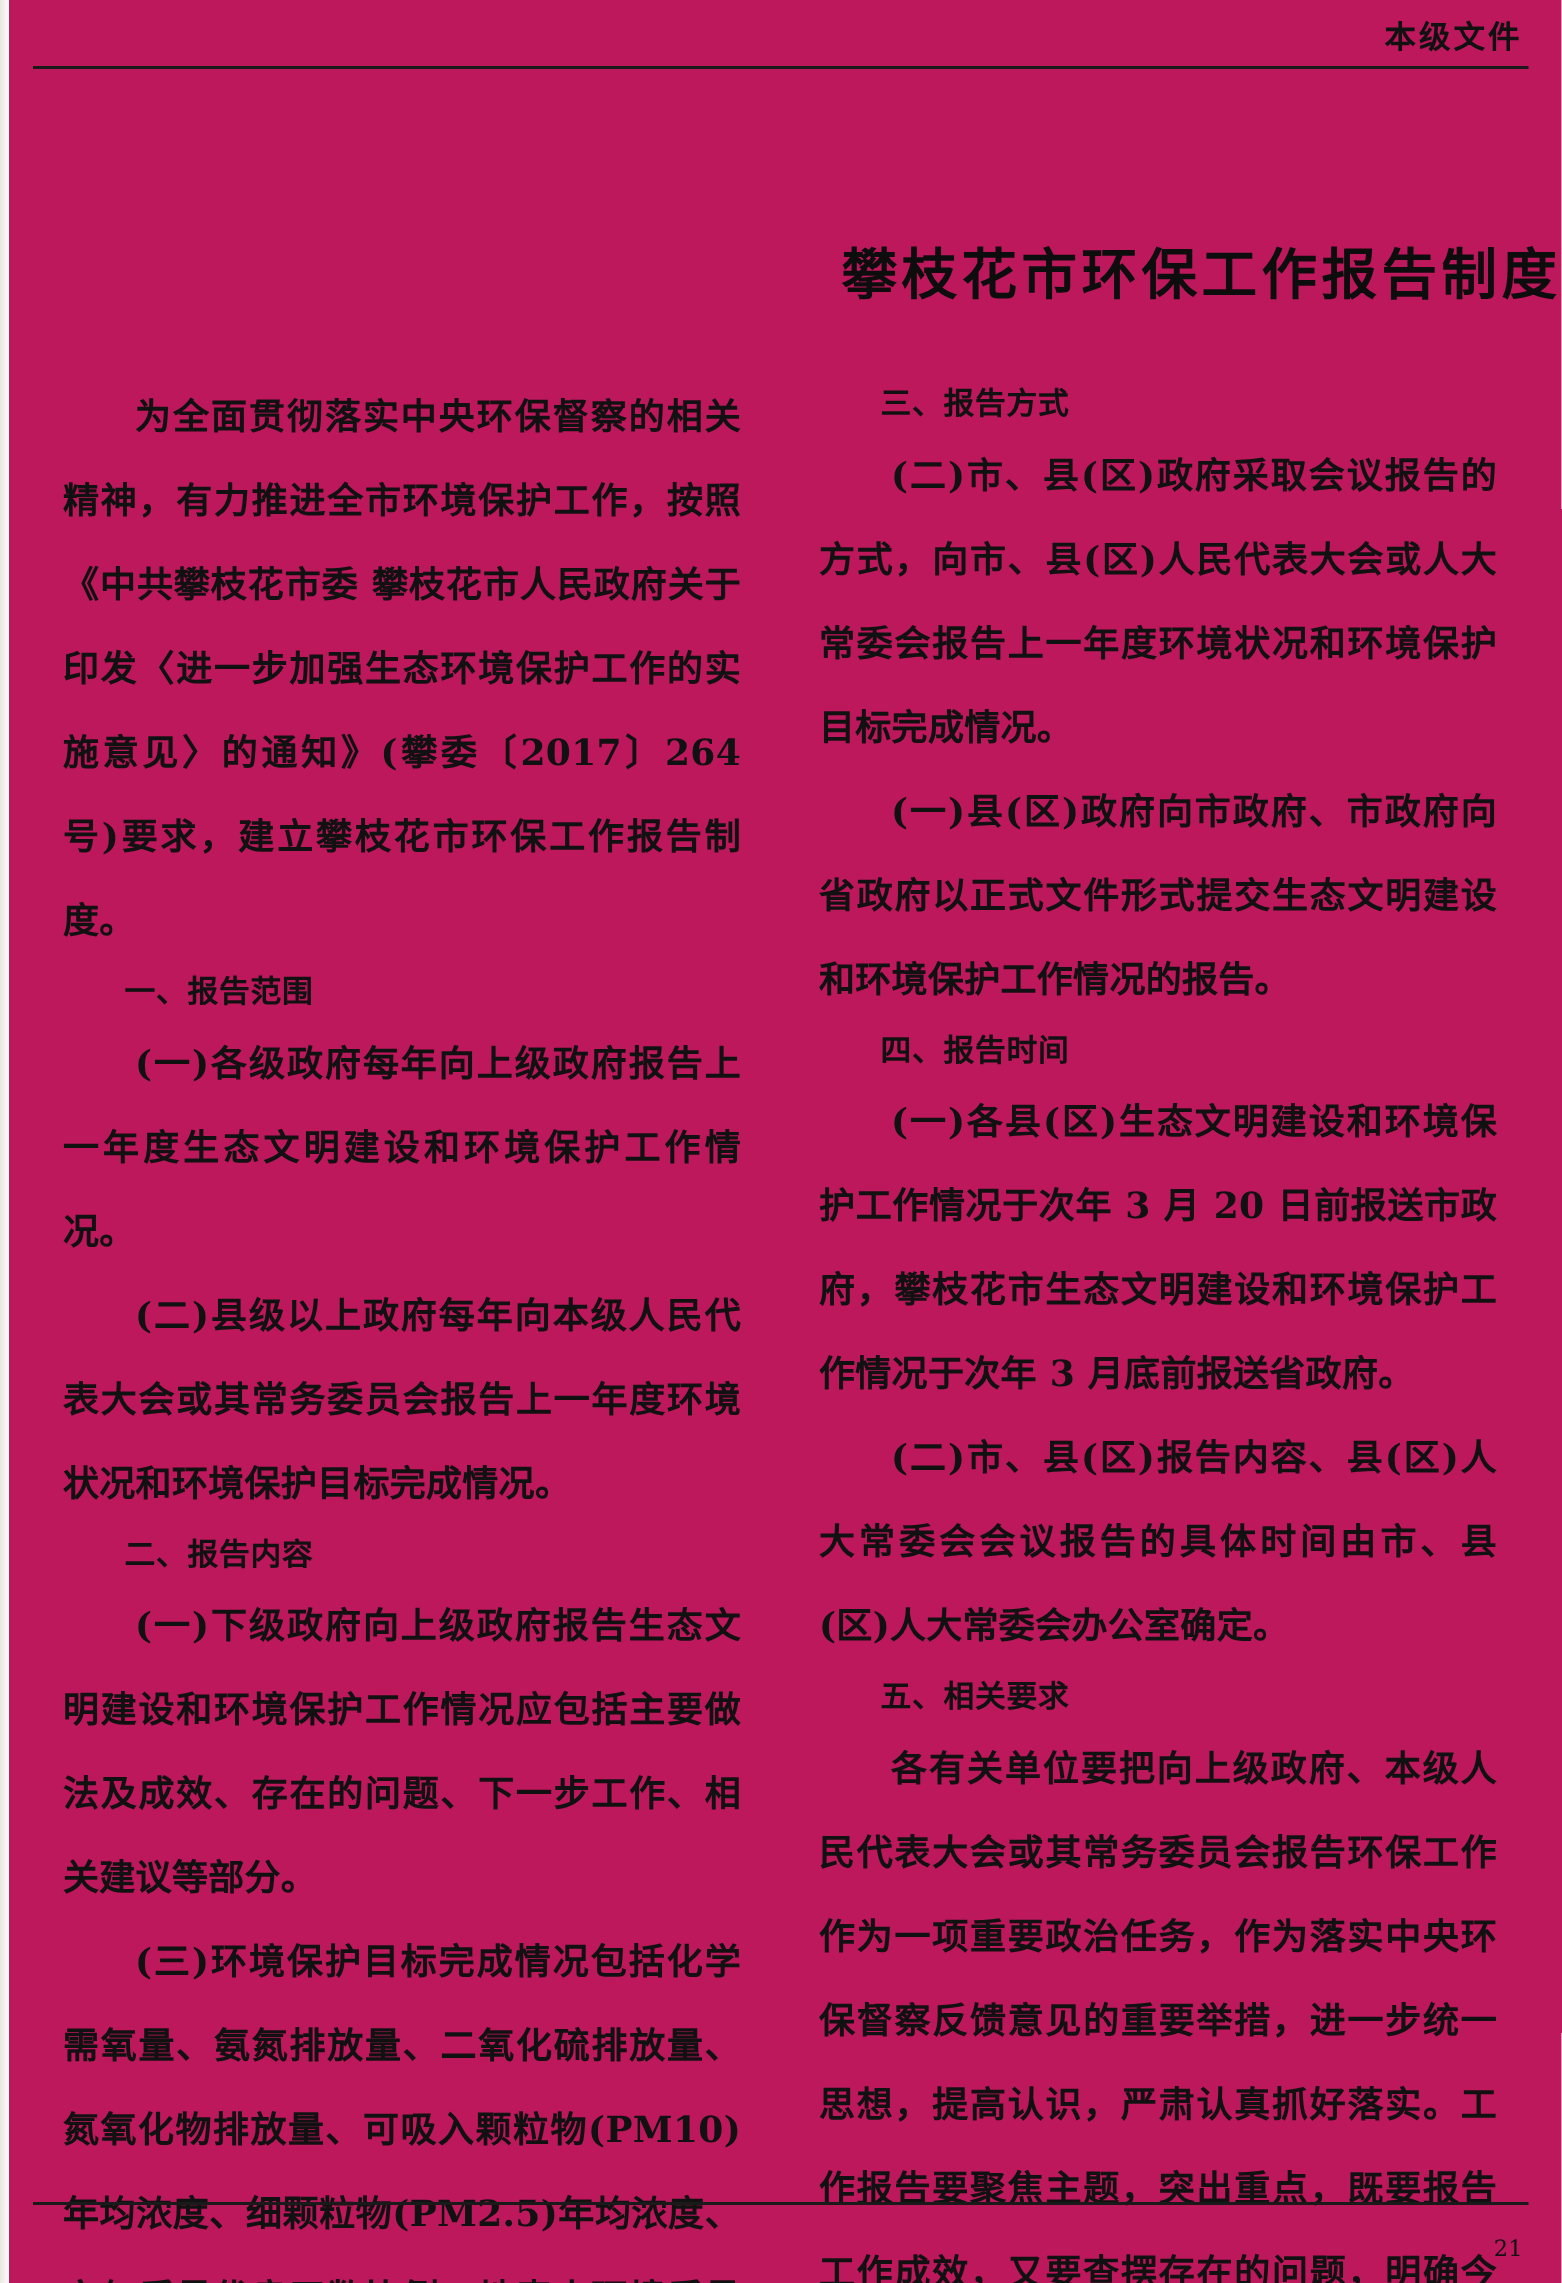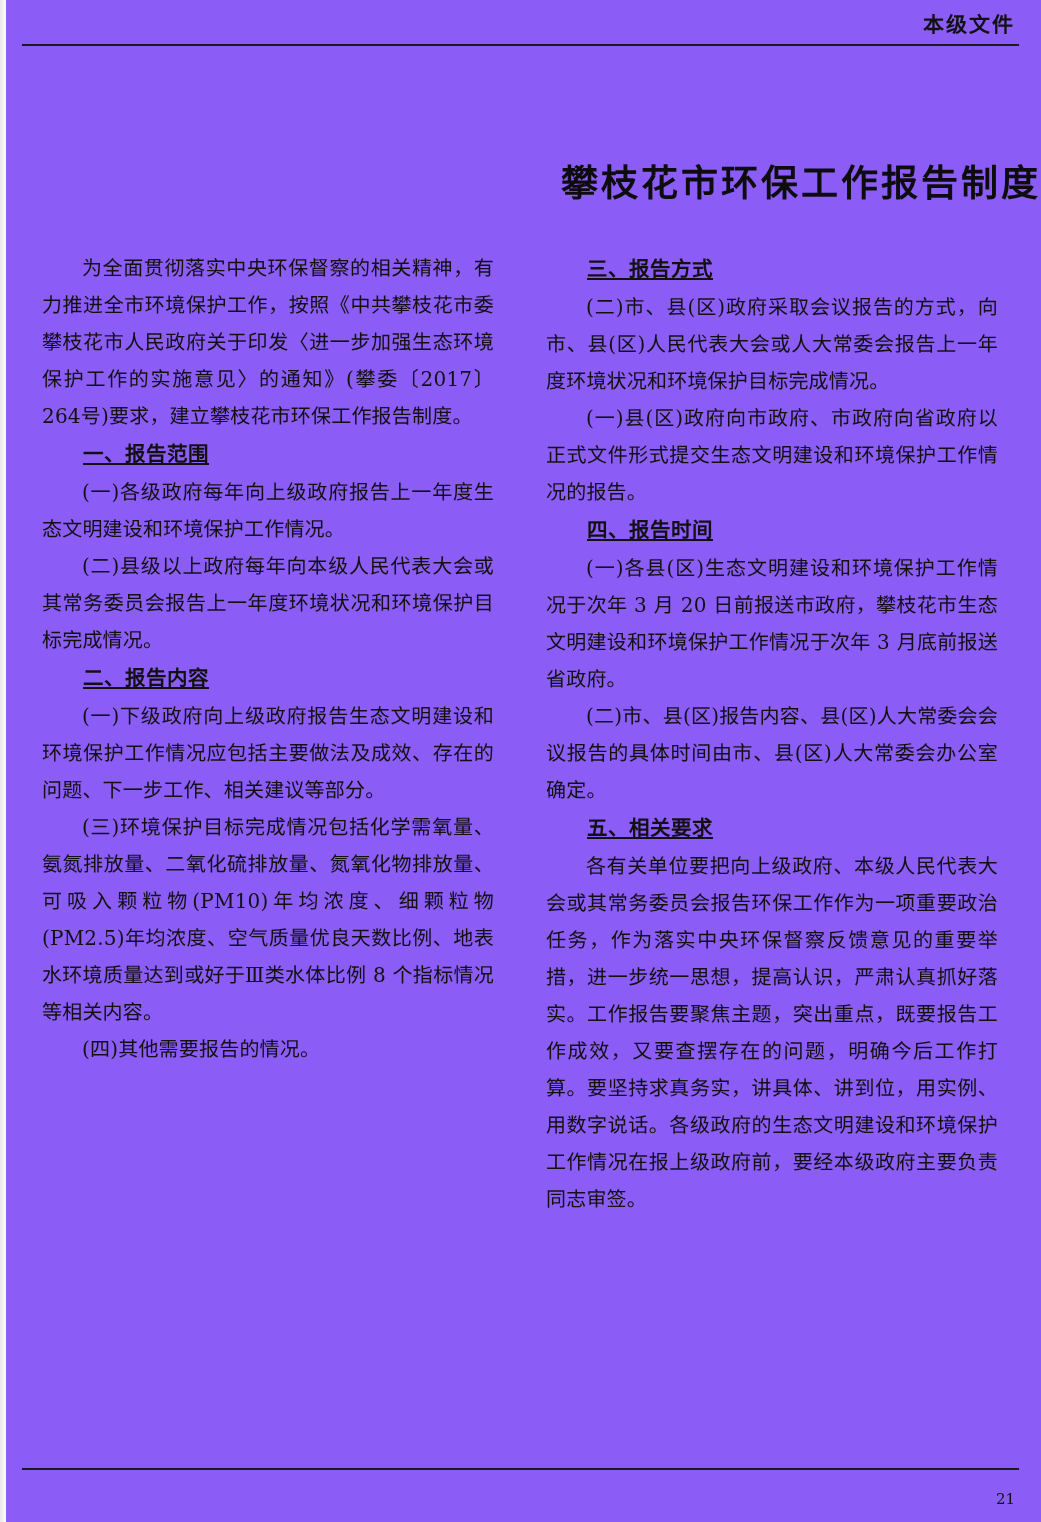--- a/index.html
+++ b/index.html
@@ -5,21 +5,21 @@
   html, body {
     margin: 0;
     padding: 0;
     background: #ffffff;
   }
   .page {
     position: relative;
     width: 1041px;
     height: 1522px;
     margin: 0 auto;
-    background: #8b5cf6;
+    background: #be185d;
     font-family: "DejaVu Serif", "Liberation Serif", serif;
     color: #111;
     overflow: hidden;
   }
 
   
   .header {
     position: absolute;
     top: 0;
     left: 0;
@@ -66,36 +66,36 @@
     left: 42px;
     width: 957px;
     display: flex;
     gap: 52px;
   }
   .col {
     width: 452px;
   }
   p.para {
     margin: 0 0 0 0;
-    font-size: 20px;
-    line-height: 37px;
+    font-size: 24px;
+    line-height: 56px;
     text-align: justify;
     text-justify: inter-ideograph;
     text-indent: 2em;
     letter-spacing: 0.2px;
+    font-weight: bold;
   }
   p.head {
     margin: 0;
     font-size: 20.5px;
     line-height: 39px;
     text-indent: 2em;
     font-weight: 700;
     font-family: "DejaVu Sans", "Liberation Sans", sans-serif;
     letter-spacing: 0.5px;
-    text-decoration: underline;
   }
 
   
   .footer-rule {
     position: absolute;
     left: 22px;
     right: 22px;
     bottom: 52px;
     height: 0;
     border-top: 2px solid #1a1a1a;

